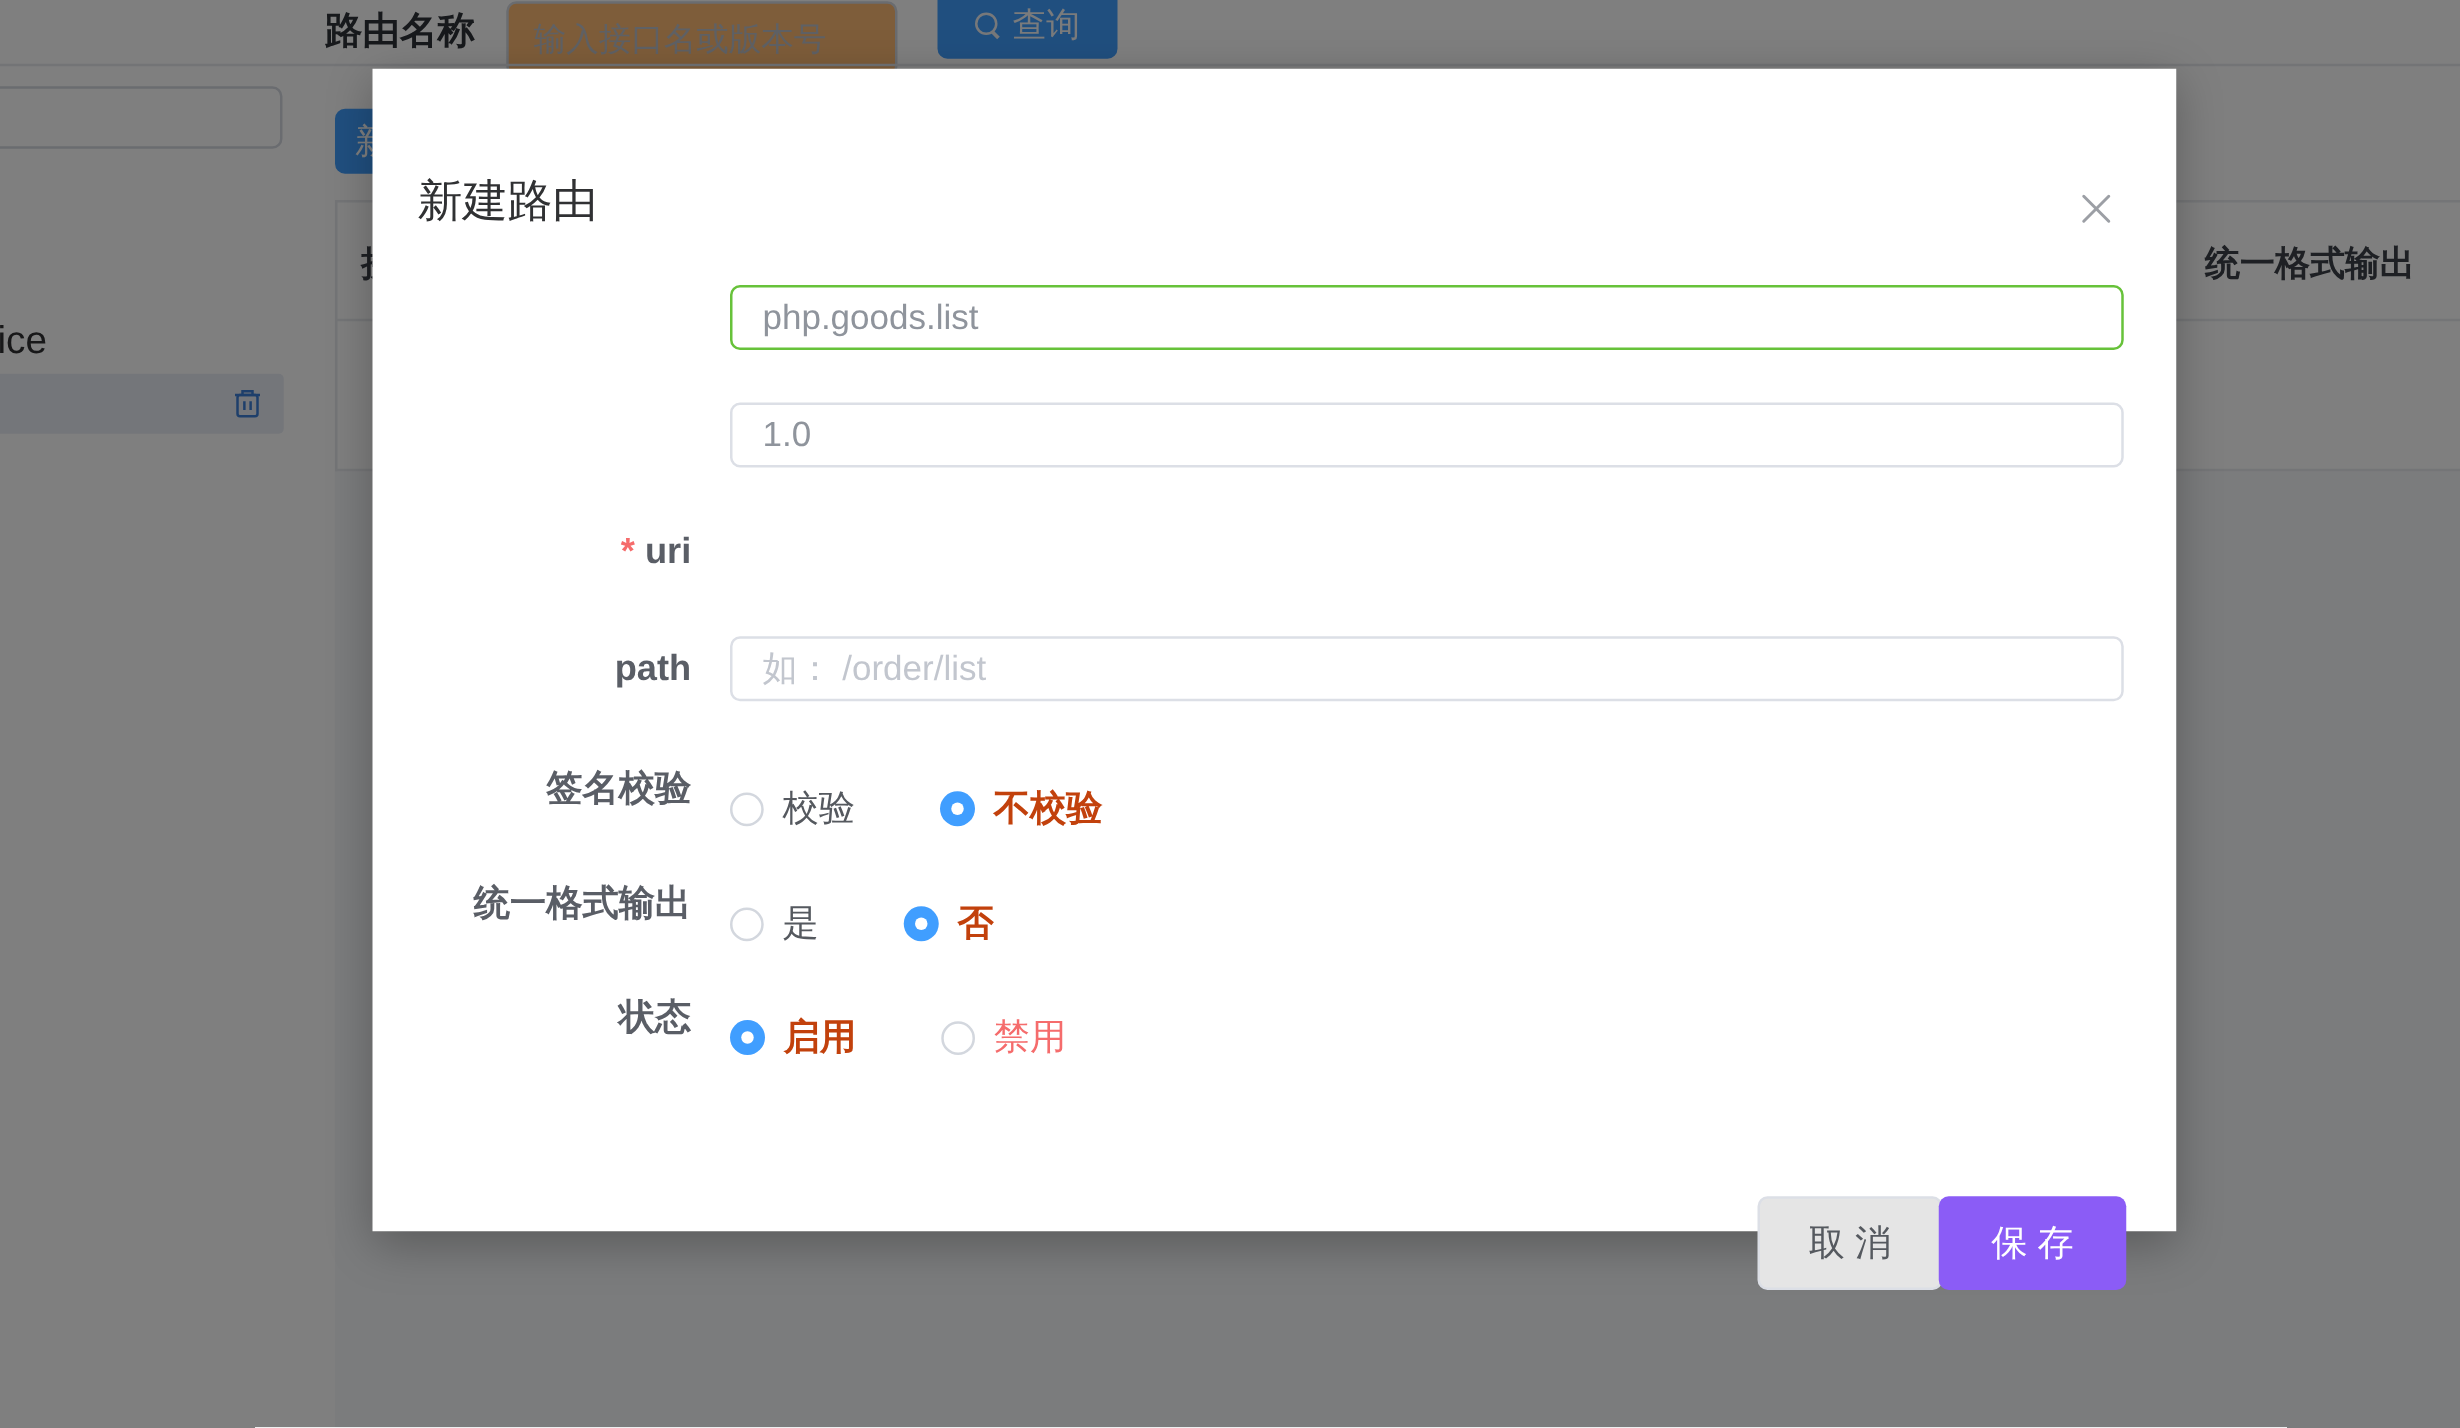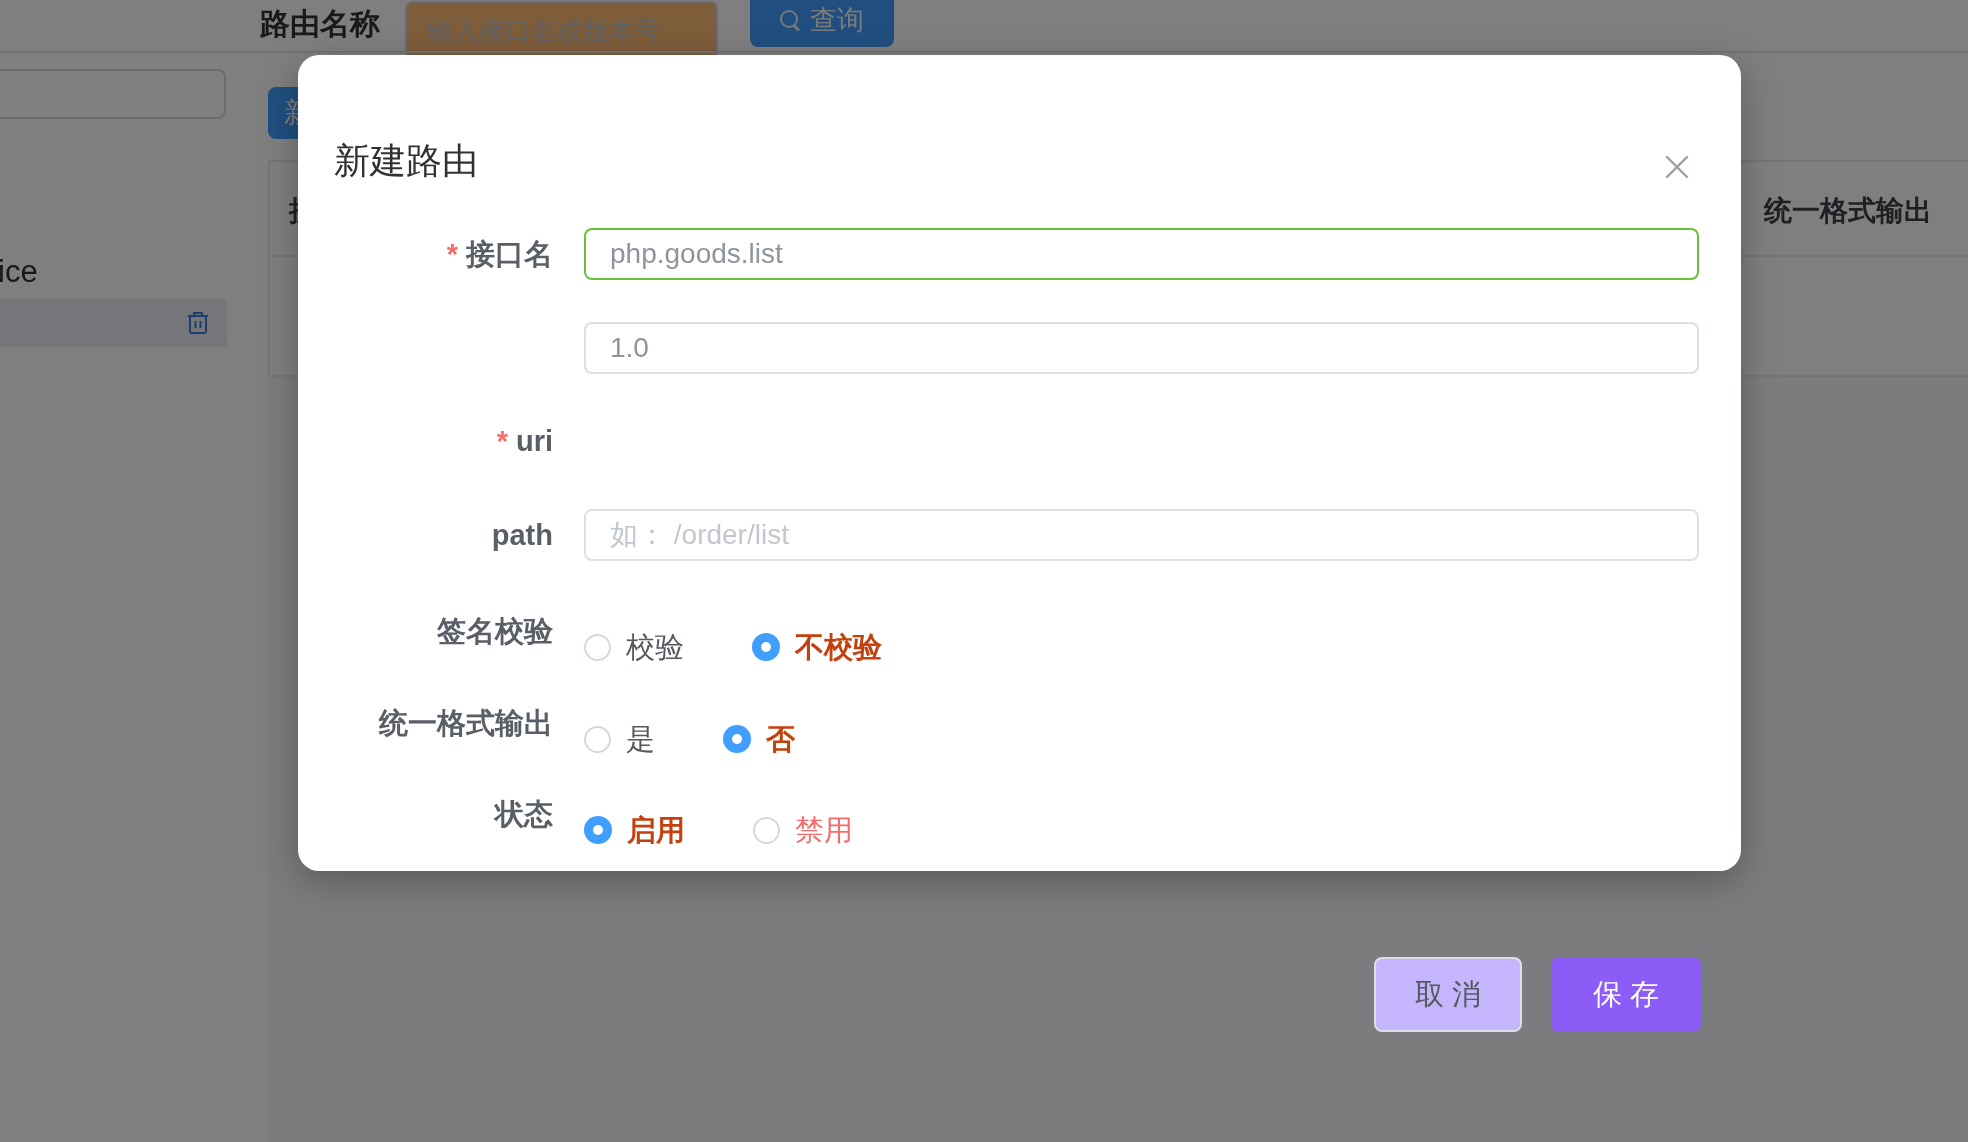--- a/index.html
+++ b/index.html
@@ -36,21 +36,21 @@
   .t-left-line { position:absolute; left:268px; top:160px; width:2px; height:217px; background:#e8eaee; }
   .th { position:absolute; top:192px; font-size:28px; font-weight:700; color:#3c4148; white-space:nowrap; }
   .th-first { left:289px; }
   .th-unified { left:1764px; }
   .below-table { position:absolute; left:268px; top:377px; width:1700px; height:765px; background:#f7f8fa; }
 
   
   .overlay { position:absolute; inset:0; background:rgba(0,0,0,0.5); z-index:5; }
 
   
-  .modal { position:absolute; left:298px; top:55px; width:1443px; height:816px; background:#fff; border-radius:21px;
+  .modal { position:absolute; left:298px; top:55px; width:1443px; height:930px; background:#fff; border-radius:0;
            box-shadow:0 10px 36px rgba(0,0,0,0.28); z-index:10; }
   .m-title { position:absolute; left:36px; top:82px; font-size:36px; font-weight:500; color:#303133; }
   .m-close { position:absolute; right:44px; top:92px; width:40px; height:40px; background:none; border:none;
              cursor:pointer; display:flex; align-items:center; justify-content:center; }
 
   .f-row { position:absolute; left:0; width:100%; height:52px; }
   .f-label { position:absolute; left:0; top:0; width:255px; height:52px; line-height:52px; text-align:right;
              font-size:29px; font-weight:600; color:#5a5e66; white-space:nowrap; }
   .req { color:#f56c6c; margin-right:8px; font-size:29px; }
   .f-input { position:absolute; left:286px; top:0; width:1115px; height:52px; border:2px solid #dcdfe6; border-radius:8px;
@@ -66,21 +66,21 @@
   .rc { width:27px; height:27px; border-radius:50%; border:2px solid #d3d7de; background:#fff; margin-right:15px; position:relative; flex:0 0 auto; }
   .rc.checked { border:none; background:#409eff; width:28px; height:28px; }
   .rc.checked::after { content:""; position:absolute; left:50%; top:50%; width:10px; height:10px; margin:-5px 0 0 -5px;
                        border-radius:50%; background:#fff; }
   .r-text { font-size:29px; color:#55595f; line-height:32px; }
   .r-text.blue { color:#c2410c;font-weight:bold; }
   .r-text.red { color:#f56c6c; }
 
   .btn { position:absolute; top:902px; height:75px; border-radius:8px; font-size:29px; cursor:pointer;
          display:flex; align-items:center; justify-content:center; }
-  .btn-cancel { left:1076px; width:148px; background:#c4b5fd; border:2px solid #dcdfe6; color:#55595f; }
+  .btn-cancel { left:1108px; width:148px; background:#e5e5e5; border:2px solid #dcdfe6; color:#55595f; }
   .btn-save { left:1253px; width:150px; background:#8b5cf6; border:none; color:#fff; }
 </style>
 </head>
 <body>
 
 <div class="screen">
 
   <div class="bg">
     <span class="filter-label">路由名称</span>
     <input class="top-input" type="text" placeholder="输入接口名或版本号" style="">
@@ -122,21 +122,20 @@
     <button class="m-close">
       <svg width="26" height="26" viewBox="0 0 26 26">
         <g stroke="#9c9fa5" stroke-width="2.4" stroke-linecap="round">
           <line x1="3" y1="3" x2="23" y2="23"></line>
           <line x1="23" y1="3" x2="3" y2="23"></line>
         </g>
       </svg>
     </button>
 
     <div class="f-row" style="top:173px">
-      <span class="f-label"><span class="req">*</span><span>接口名</span></span>
       <input class="f-input success" type="text" value="php.goods.list" style="">
     </div>
 
     <div class="f-row" style="top:267px">
       <input class="f-input" type="text" value="1.0" style="">
     </div>
 
     <div class="f-row" style="top:360px">
       <span class="f-label"><span class="req">*</span><span>uri</span></span>
     </div>

